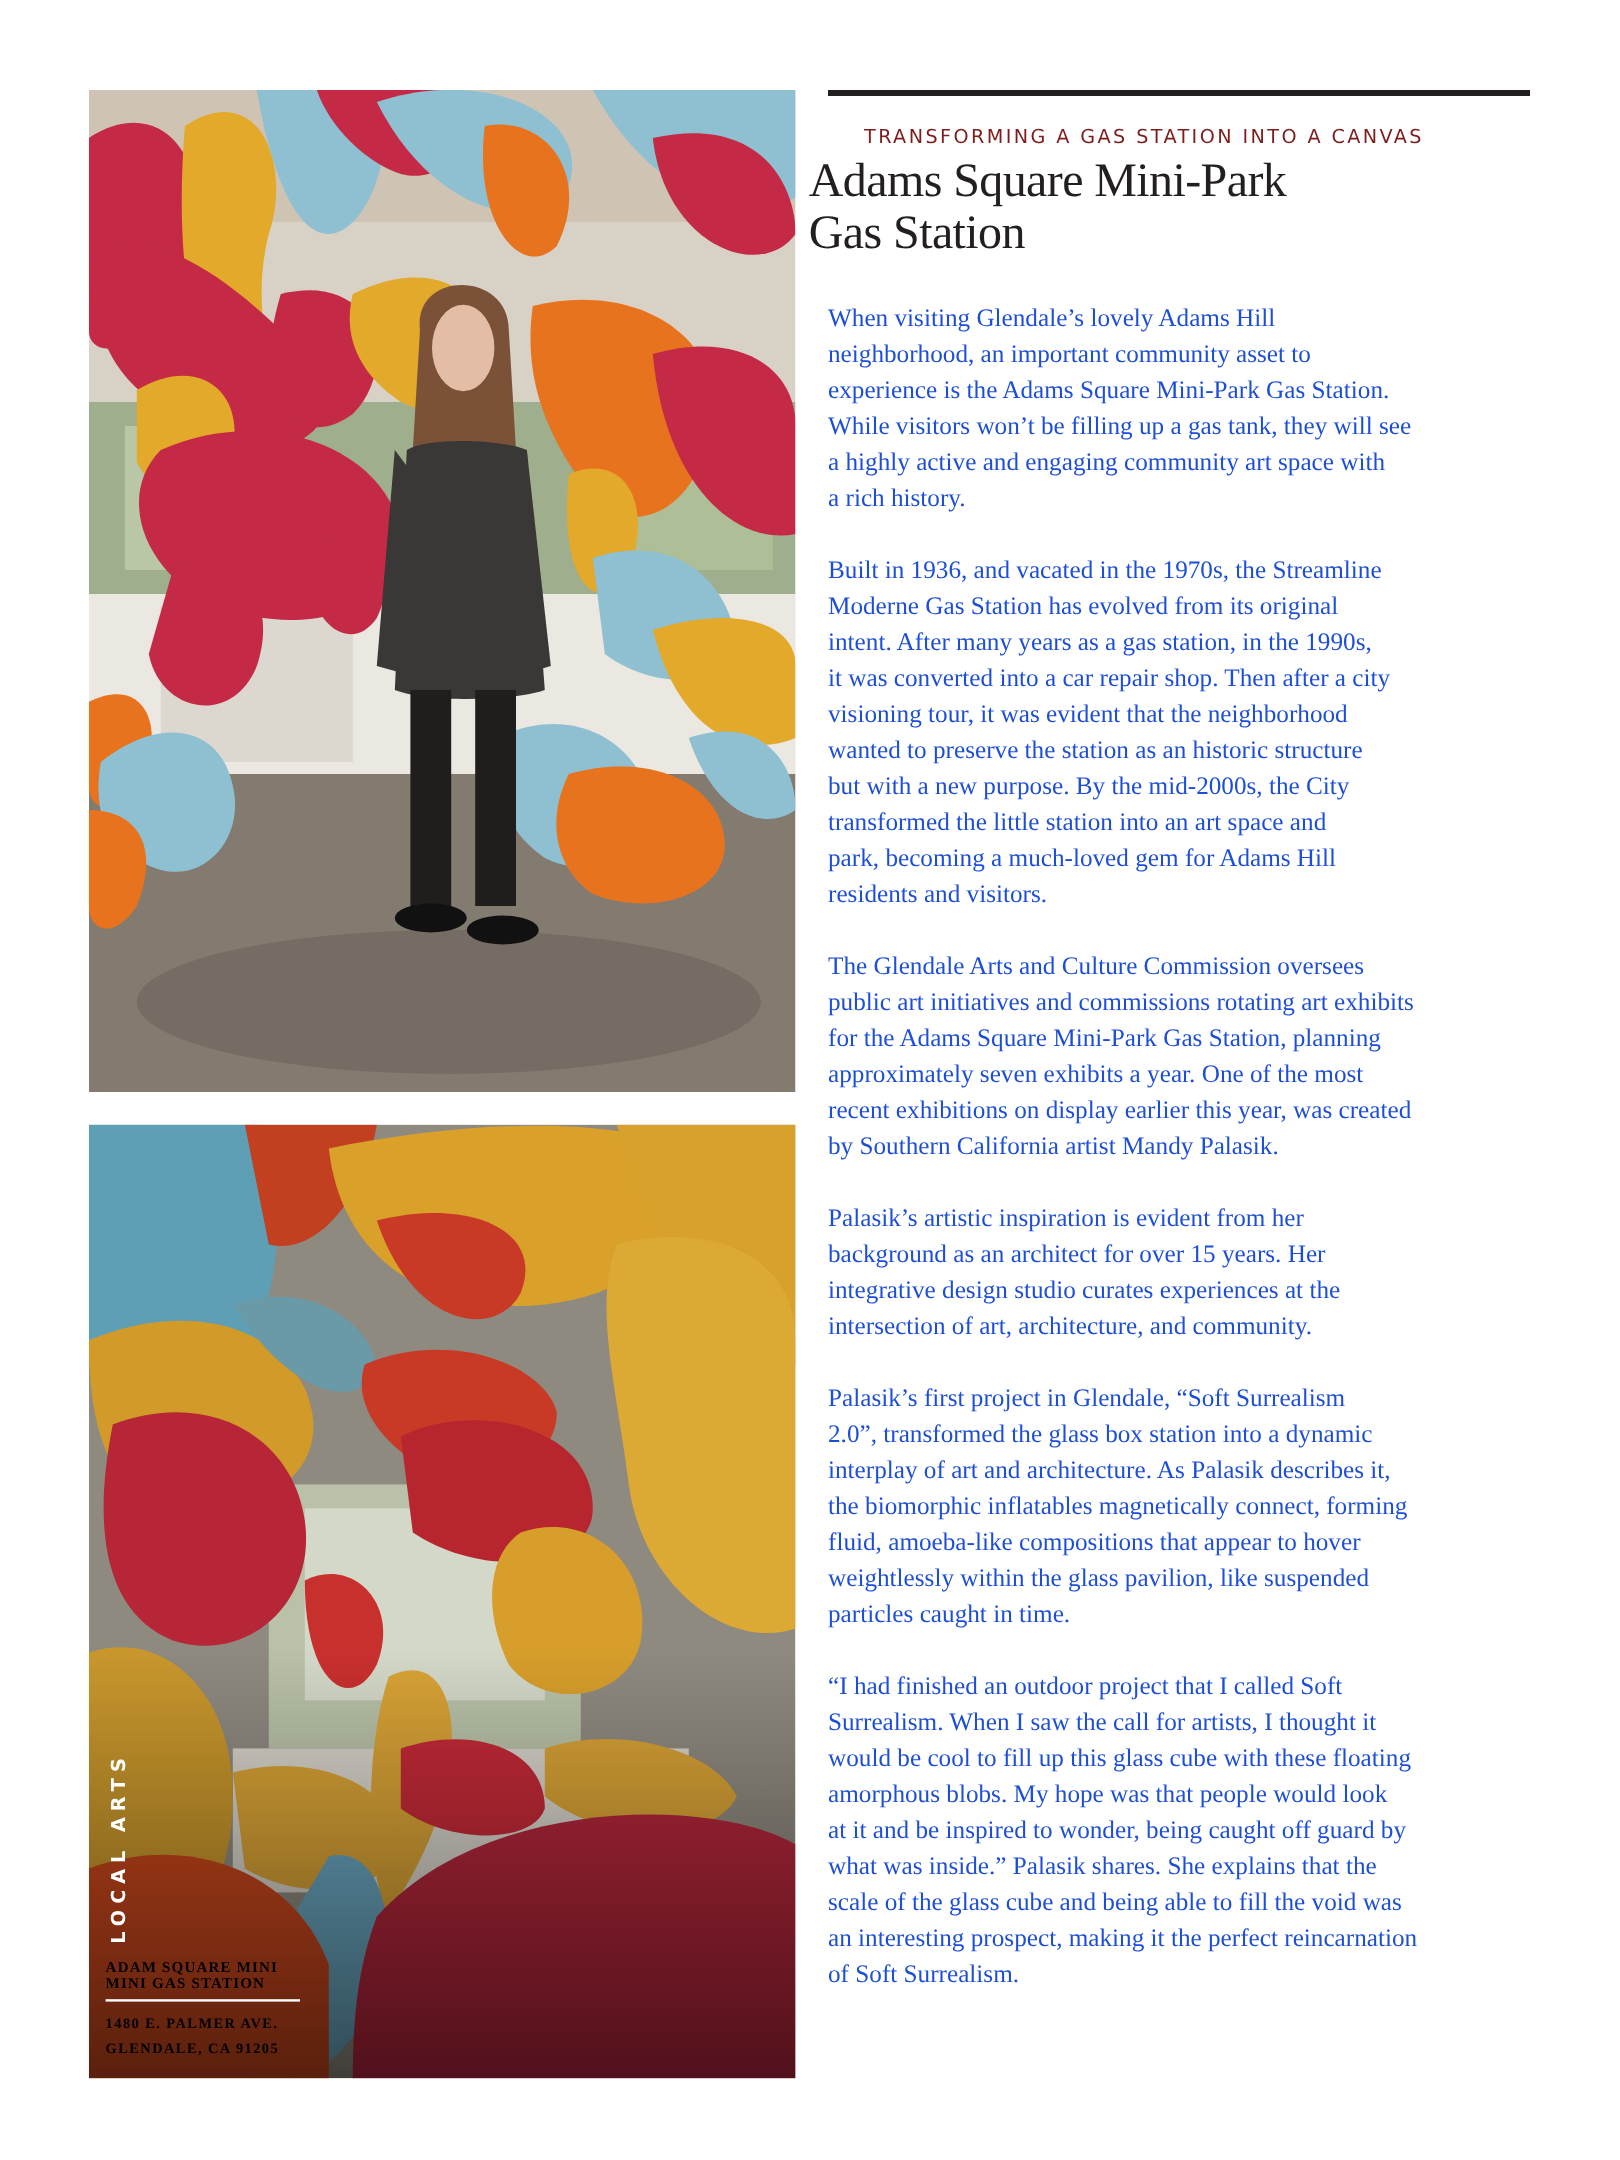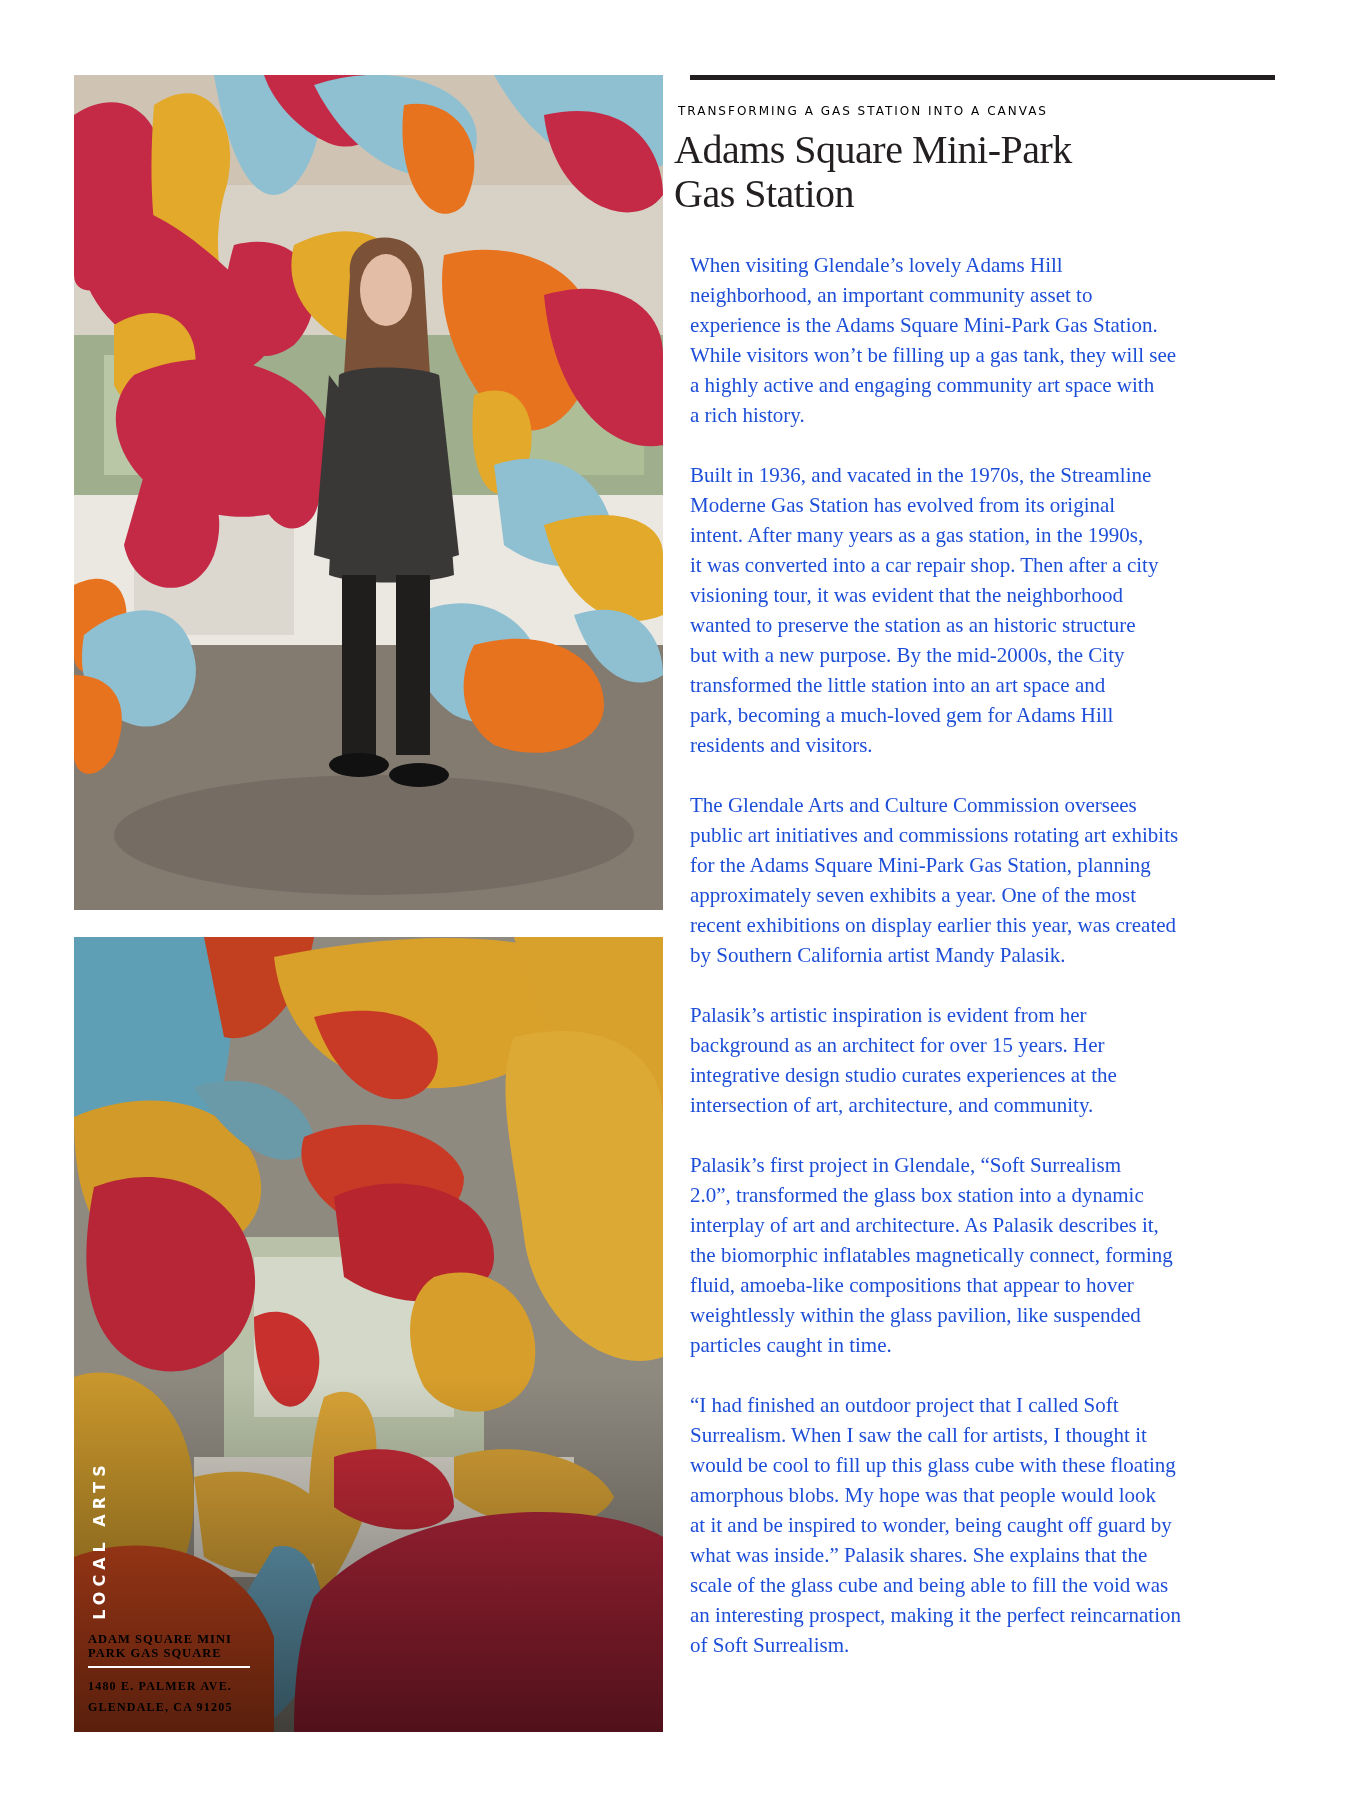--- a/index.html
+++ b/index.html
@@ -28,23 +28,23 @@
     font-family: Liberation Serif, serif; font-weight: bold;
   }
   .caption .name { font-size: 12.5px; line-height: 14px; letter-spacing: 1px; }
   .caption .rule { height: 2px; background: #fff; margin: 6px 0 8px; width: 162px; }
   .caption .addr { font-size: 12px; line-height: 21px; letter-spacing: 1.2px; }
 
   .top-rule {
     position: absolute; left: 690px; top: 75px; width: 585px; height: 5px; background: #231f20;
   }
   .kicker {
-    position: absolute; left: 678px; top: 104px;
-    font-family: "DejaVu Sans", sans-serif; font-size: 12px;
-    letter-spacing: 2px; color: #000000; font-weight: normal;
+    position: absolute; left: 720px; top: 104px;
+    font-family: "DejaVu Sans", sans-serif; font-size: 16px;
+    letter-spacing: 2px; color: #7f1d1d; font-weight: normal;
   }
   .title {
     position: absolute; left: 674px; top: 128px; width: 560px;
     font-family: "Liberation Serif", serif; font-size: 40px; line-height: 44px;
     color: #231f20; margin: 0; font-weight: normal; letter-spacing: -0.5px;
   }
   .body {
     position: absolute; left: 690px; top: 250px; width: 590px;
     font-size: 21px; line-height: 30px; color: #1d4ed8;
   }
@@ -146,21 +146,21 @@
   </svg>
 </div>
 
 <div class="vertical-label">
   <span>LOCAL ARTS</span>
 </div>
 
 <div class="caption">
   <div class="name">
     <div>ADAM SQUARE MINI</div>
-    <div>PARK GAS SQUARE</div>
+    <div>MINI GAS STATION</div>
   </div>
   <div class="rule"></div>
   <div class="addr">
     <div>1480 E. PALMER AVE.</div>
     <div>GLENDALE, CA 91205</div>
   </div>
 </div>
 
 <div class="top-rule"></div>
 <div class="kicker">TRANSFORMING A GAS STATION INTO A CANVAS</div>

